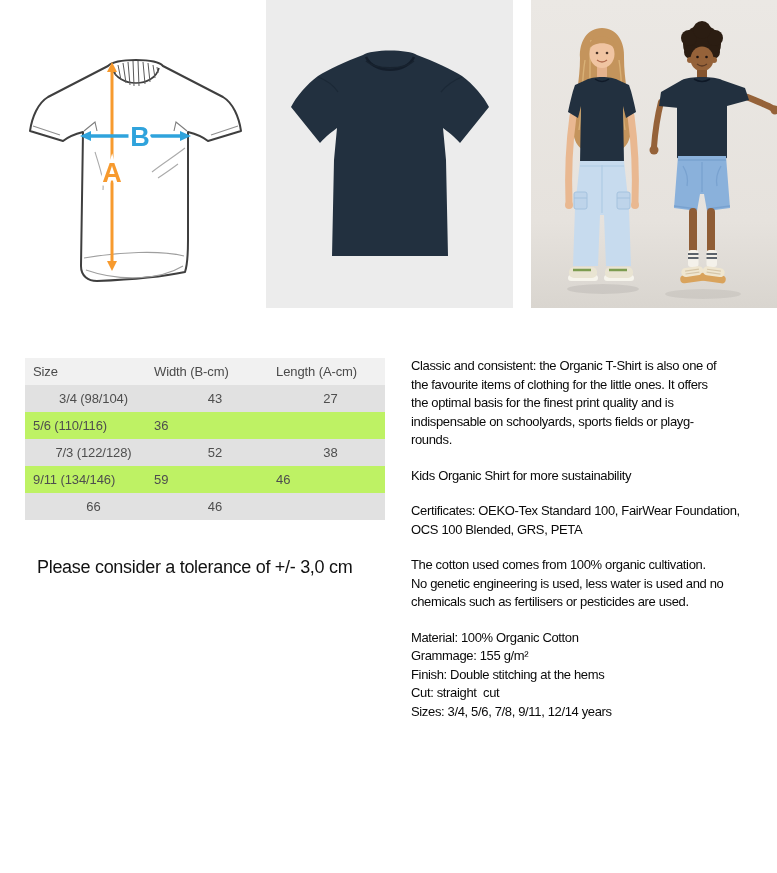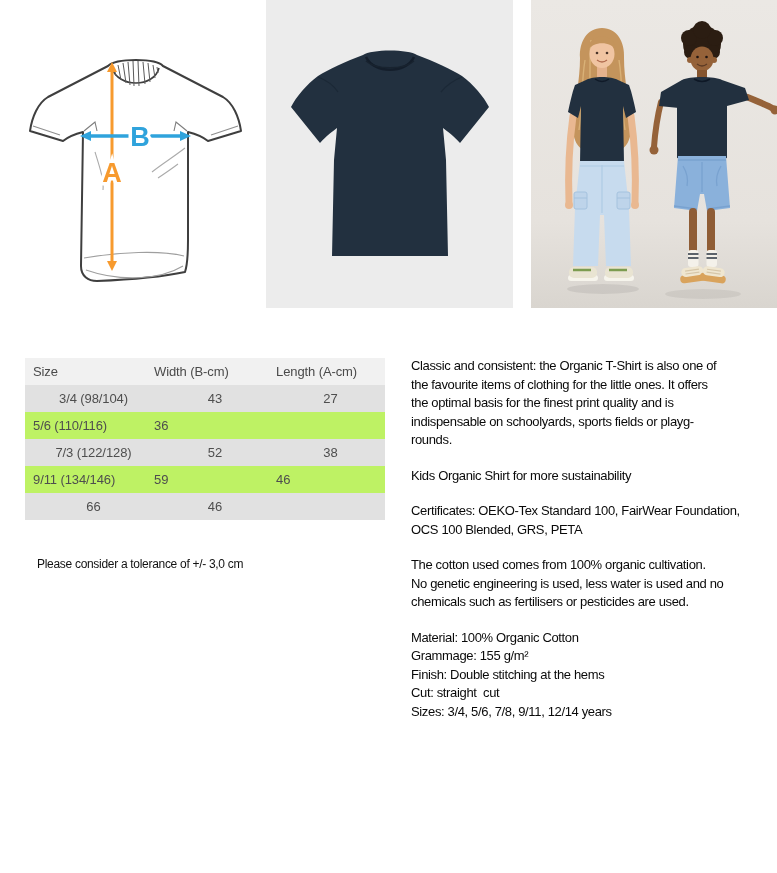--- a/index.html
+++ b/index.html
@@ -11,21 +11,21 @@
   #models-panel{left:531px;width:246px;height:308px;background:#E8E5E0;}
   .panel svg{display:block;}
 
   .sizetable{position:absolute;left:25px;top:358px;width:360px;}
   .t-row{display:grid;grid-template-columns:121px 122px 1fr;padding-left:8px;
          height:27px;line-height:27px;font-size:13px;color:#4e4e4e;letter-spacing:-0.1px;}
   .t-head{background:#F1F1F1;color:#4a4a4a;}
   .row-odd{background:#E1E1E1;text-align:center;}
   .row-even{background:#bef264;}
 
-  .tolerance{position:absolute;left:37px;top:557px;font-size:12px;
+  .tolerance{position:absolute;left:37px;top:557px;font-size:18px;
              letter-spacing:-0.3px;color:#121212;}
 
   .desc{position:absolute;left:411px;top:357px;width:372px;font-size:13px;
         line-height:18.5px;letter-spacing:-0.35px;color:#0a0a0a;}
   .desc p{margin:0 0 17px 0;white-space:pre-wrap;}
 </style>
 </head>
 <body>
 
 <div class="page">

